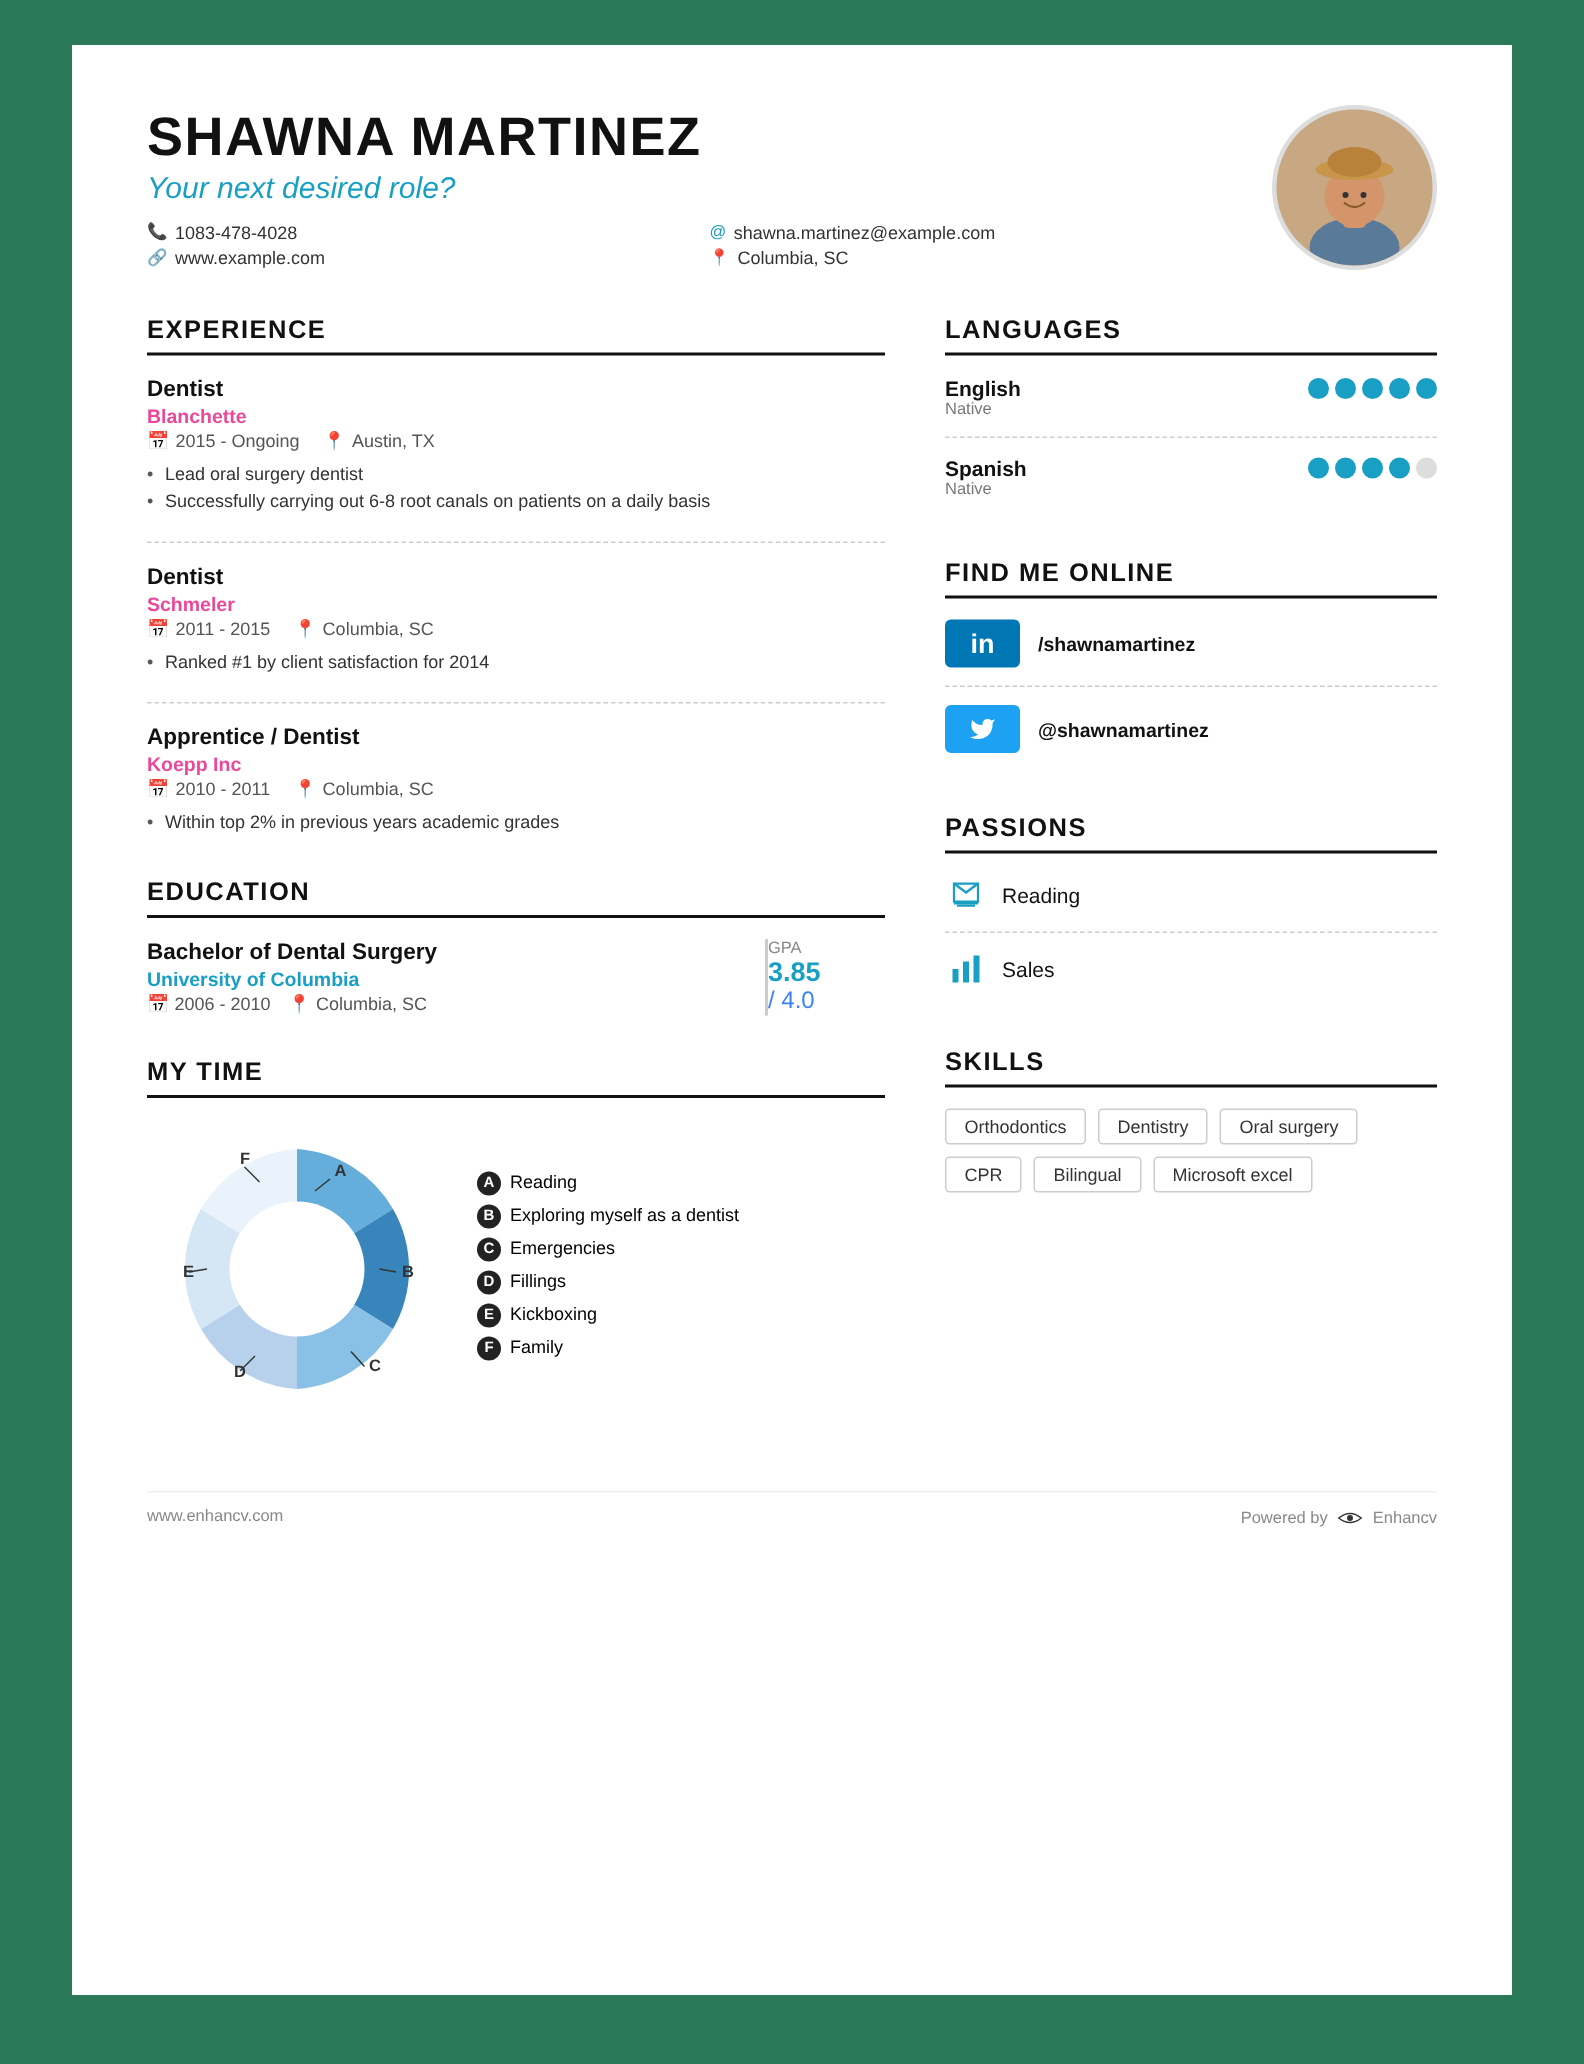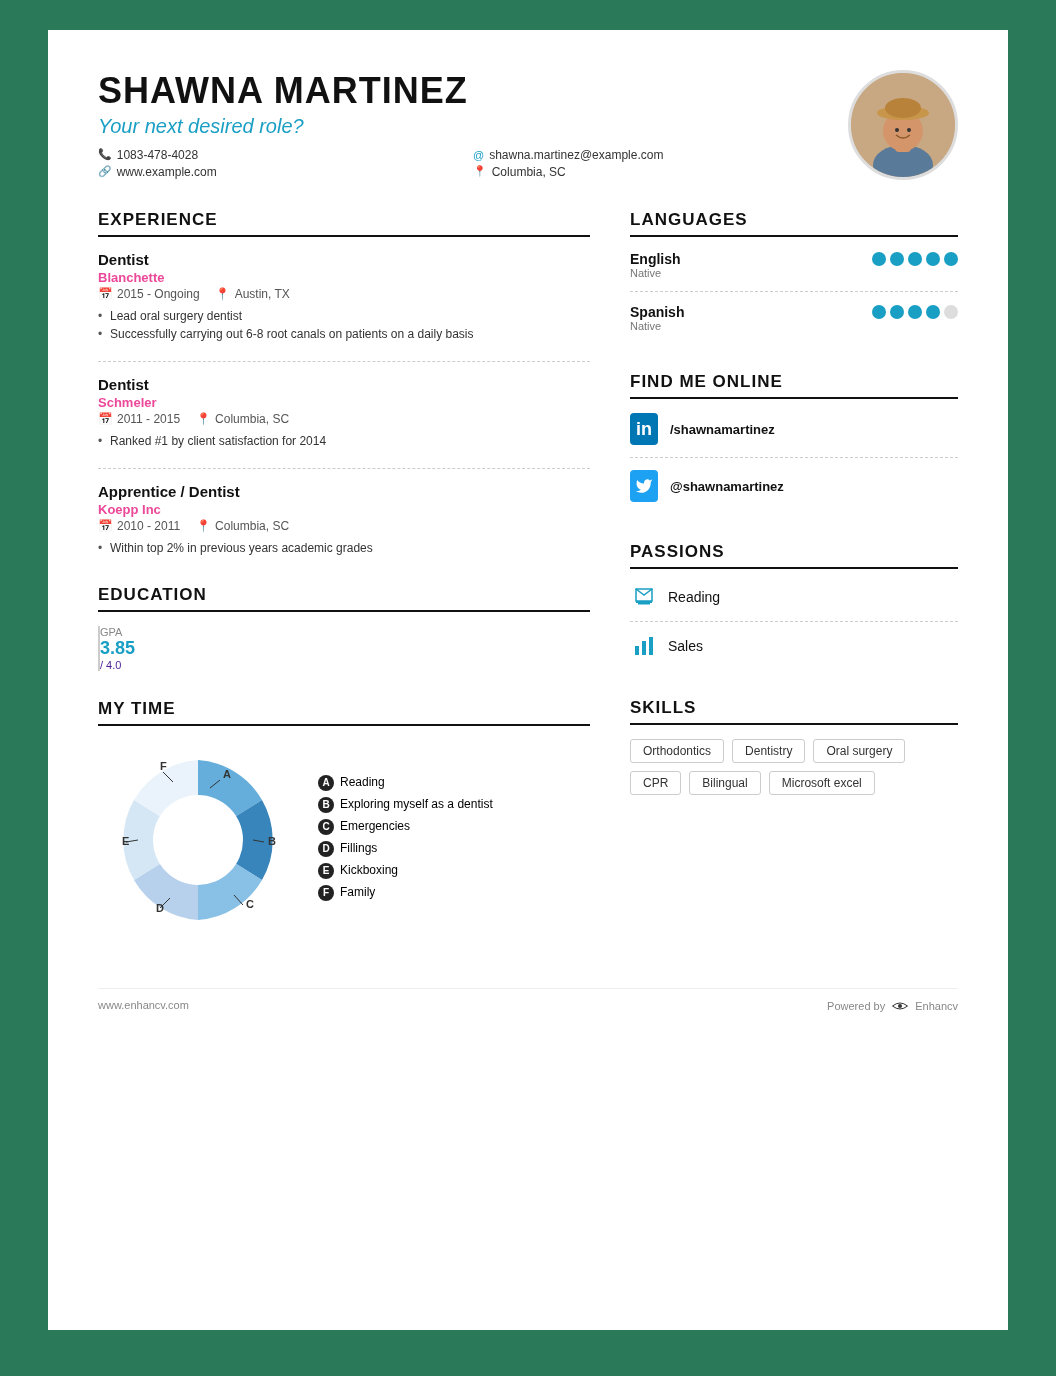--- a/index.html
+++ b/index.html
@@ -138,21 +138,21 @@
     .edu-school { color: #1a9fc4; font-size: 13px; font-weight: 600; margin: 2px 0; }
     .edu-meta { font-size: 12px; color: #555; display: flex; gap: 12px; }
     .edu-gpa {
       border-left: 2px solid #ccc;
       padding-left: 0;
       text-align: left;
       min-width: 80px;
     }
     .edu-gpa-label { font-size: 11px; color: #888; }
     .edu-gpa-value { font-size: 18px; font-weight: 700; color: #1a9fc4; }
-    .edu-gpa-max { font-size: 11px; color: #4c1d95; }
+    .edu-gpa-max { font-size: 16px; color: #3b82f6; }
 
     
     .mytime-content { display: flex; align-items: center; gap: 20px; }
     .donut-container { width: 200px; height: 200px; flex-shrink: 0; }
     .legend-list { list-style: none; font-size: 12px; }
     .legend-list li {
       margin-bottom: 5px;
       display: flex;
       align-items: flex-start;
       gap: 6px;
@@ -193,21 +193,21 @@
     .online-item {
       display: flex;
       align-items: center;
       gap: 12px;
       margin-bottom: 12px;
       padding-bottom: 12px;
       border-bottom: 1px dashed #ccc;
     }
     .online-item:last-child { border-bottom: none; }
     .online-icon {
-      width: 28px;
+      width: 50px;
       height: 32px;
       border-radius: 4px;
       display: flex;
       align-items: center;
       justify-content: center;
       font-size: 18px;
       font-weight: 900;
       flex-shrink: 0;
     }
     .online-icon.linkedin { background: #0077b5; color: #fff; }
@@ -373,20 +373,34 @@
           </div>
           <ul class="job-bullets">
             <li>Within top 2% in previous years academic grades</li>
           </ul>
         </div>
       </div>
 
       <div class="section">
         <div class="section-title">EDUCATION</div>
         <div class="edu-item">
+          <div class="edu-main">
+            <div class="edu-degree">Bachelor of Dental Surgery</div>
+            <div class="edu-school">University of Columbia</div>
+            <div class="edu-meta">
+              <span>
+                <span>📅</span>
+                <span>2006 - 2010</span>
+              </span>
+              <span>
+                <span>📍</span>
+                <span>Columbia, SC</span>
+              </span>
+            </div>
+          </div>
           <div class="edu-gpa">
             <div class="edu-gpa-label">GPA</div>
             <div class="edu-gpa-value">3.85</div>
             <div class="edu-gpa-max">/ 4.0</div>
           </div>
         </div>
       </div>
 
       <div class="section">
         <div class="section-title">MY TIME</div>

